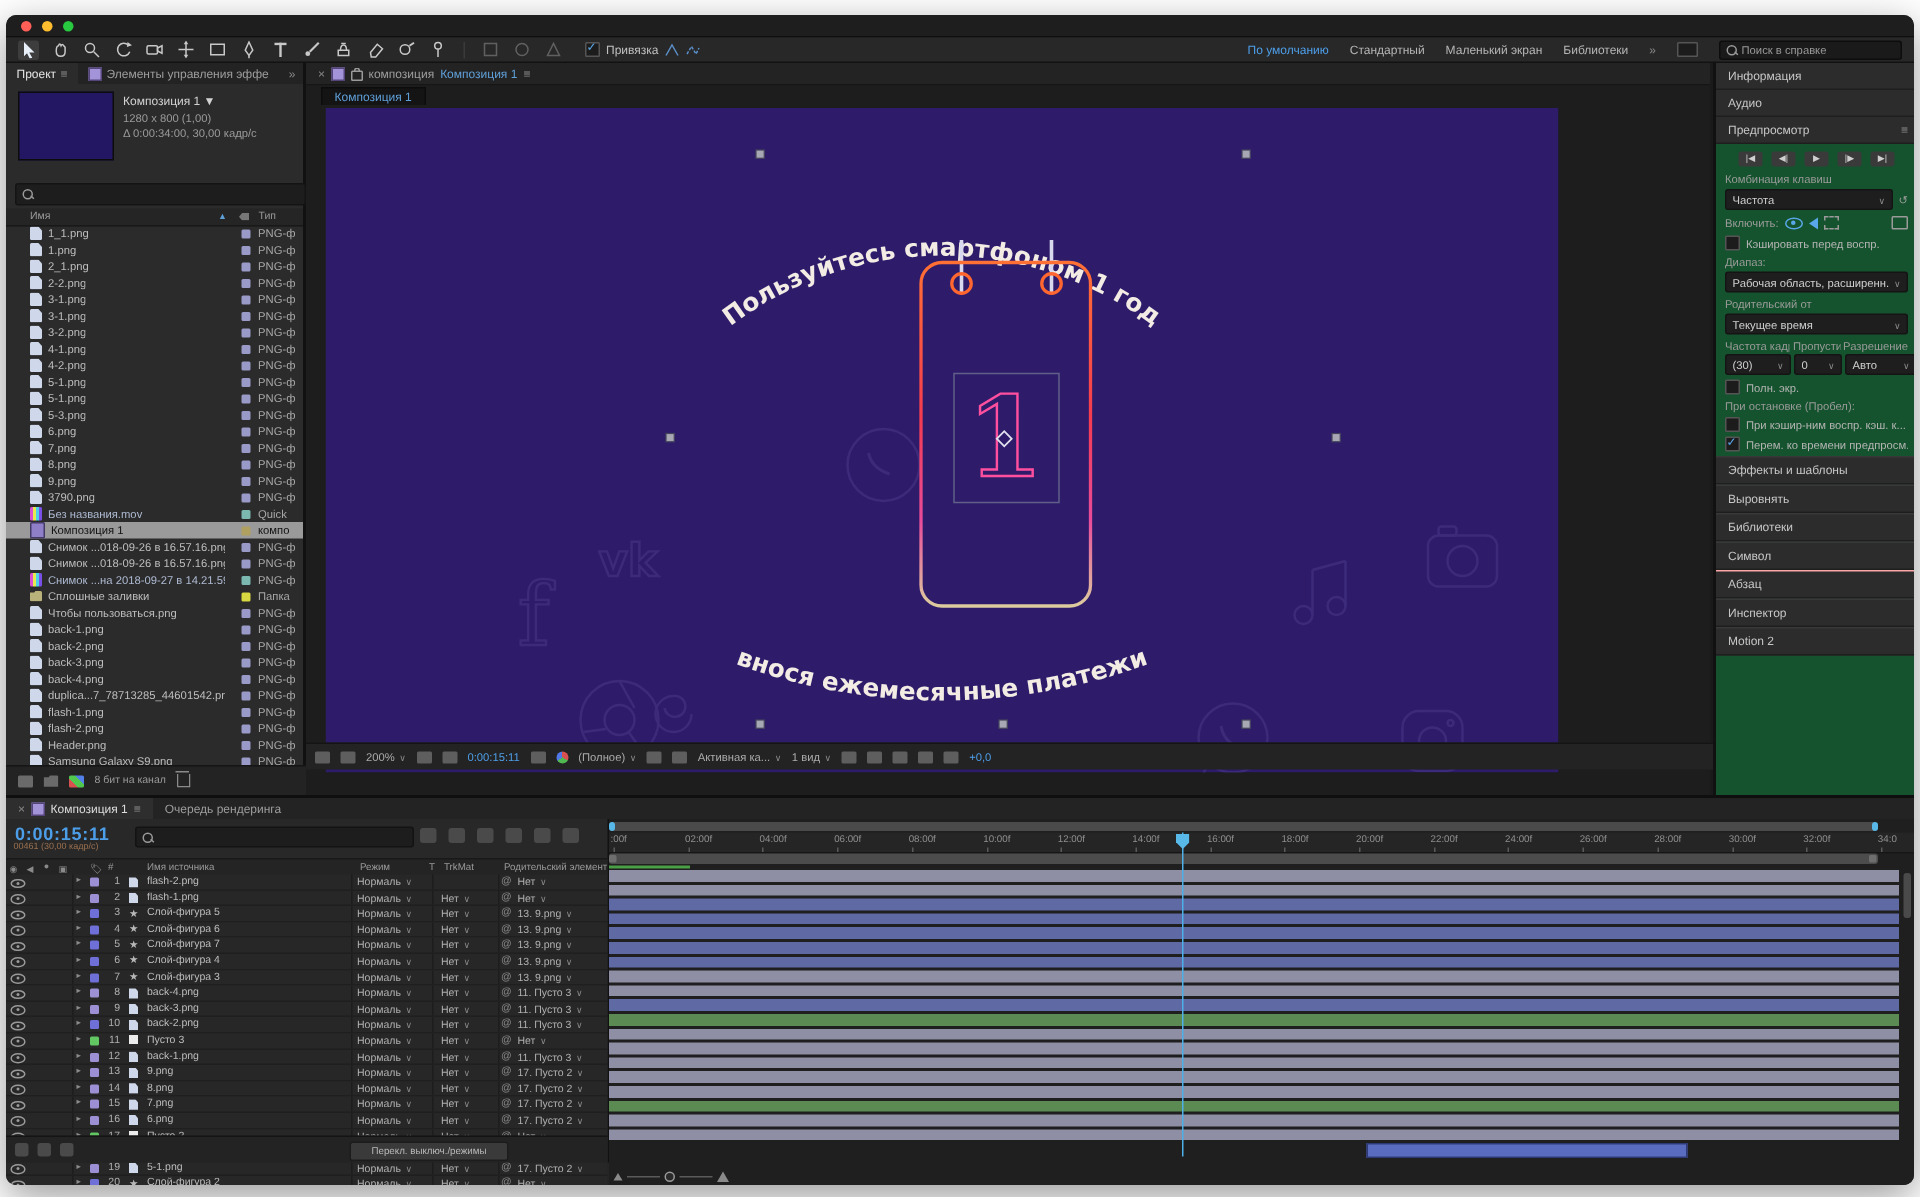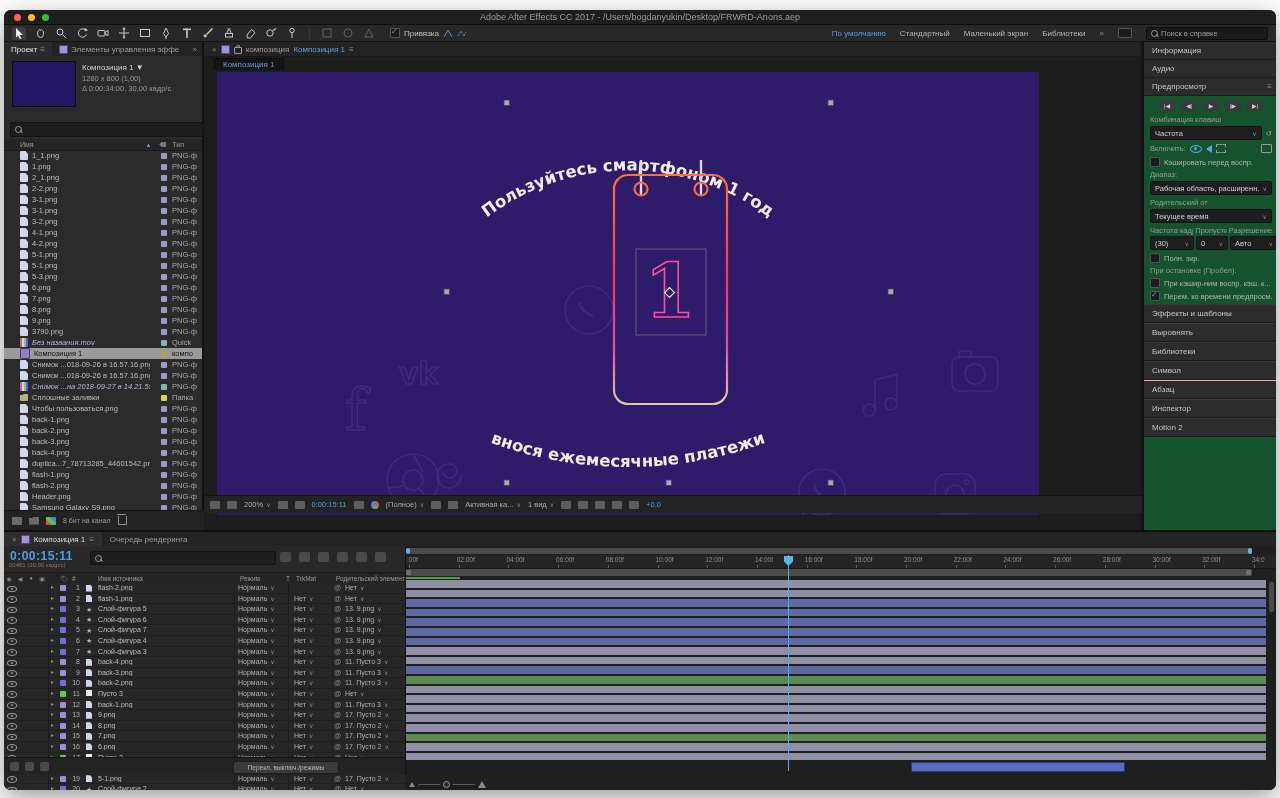--- a/index.html
+++ b/index.html
@@ -45,21 +45,21 @@
   .pmeta .pname{color:#d2d2d2;font-size:8px;}
   .psearch{position:absolute;left:6px;top:80px;width:184px;height:13px;background:#1d1d1d;border:1px solid #141414;border-radius:2px;display:flex;align-items:center;padding:0 4px;}
   .pcols{position:absolute;left:0;top:97px;width:100%;height:11px;background:#252525;border-bottom:1px solid #191919;font-size:7px;color:#9a9a9a;display:flex;align-items:center;}
   .pcols .cname{padding-left:16px;}
   .pcols .sort{color:#5f9fd8;margin-left:auto;font-size:6px;}
   .pcols .tagcol{width:7px;height:5px;background:#777;margin:0 6px 0 8px;clip-path:polygon(0 50%,30% 0,100% 0,100% 100%,30% 100%);}
   .pcols .ctype{padding-right:18px;}
   .plist{position:absolute;left:0;top:108px;width:100%;height:361px;overflow:hidden;}
   .p-row{height:11px;display:flex;align-items:center;font-size:7.5px;color:#bdbdbd;padding-left:10px;position:relative;}
   .p-row.selected{background:#9a9a9a;color:#111;}
-  .p-row.italic .pn{font-style:italic;color:#aebad2;}
+  .p-row.italic .pn{color:#aebad2;}
   .p-row .exp{visibility:hidden;width:6px;font-size:6px;color:#9a9a9a;flex:none;}
   .p-row .fic{width:8px;height:9px;flex:none;margin-right:4px;border-radius:1px;}
   .fic.png{background:#cfd8ea;clip-path:polygon(0 0,70% 0,100% 30%,100% 100%,0 100%);}
   .fic.mov{background:linear-gradient(90deg,#d84fd0 25%,#e8e84f 25% 50%,#4fd0e8 50% 75%,#7a4fe8 75%);}
   .fic.comp{background:#8f7fc8;border:1px solid #443a66;}
   .fic.folder{background:#b9b27a;height:7px;clip-path:polygon(0 15%,35% 15%,45% 0,100% 0,100% 100%,0 100%);}
   .p-row .pn{white-space:nowrap;overflow:hidden;max-width:118px;}
   .p-row .sw{width:6px;height:6px;flex:none;margin-left:auto;margin-right:5px;border-radius:1px;}
   .sw.png{background:#9a9ac8;} .sw.mov{background:#7ab8b0;} .sw.comp{background:#b0a060;} .sw.folder{background:#d8d843;}
   .p-row .pt{width:30px;flex:none;color:#a8a8a8;overflow:hidden;white-space:nowrap;}
@@ -174,21 +174,20 @@
 </style>
 </head>
 <body>
 
 <div class="window">
 
   <div class="titlebar">
     <span class="tl red"></span>
     <span class="tl yel"></span>
     <span class="tl grn"></span>
-    <div class="title">Adobe After Effects CC 2017 - /Users/bogdanyukin/Desktop/FRWRD-Anons.aep</div>
   </div>
 
   <div class="toolbar">
     <div class="tools">
       <span class="tool active">
           <svg width="12" height="12">
             <polygon points="3,1 10,8 6.5,8 8.5,11.5 6.8,12 5,8.5 3,10.5" fill="#e8f0fa"></polygon>
           </svg>
         </span>
       <span class="tool">

